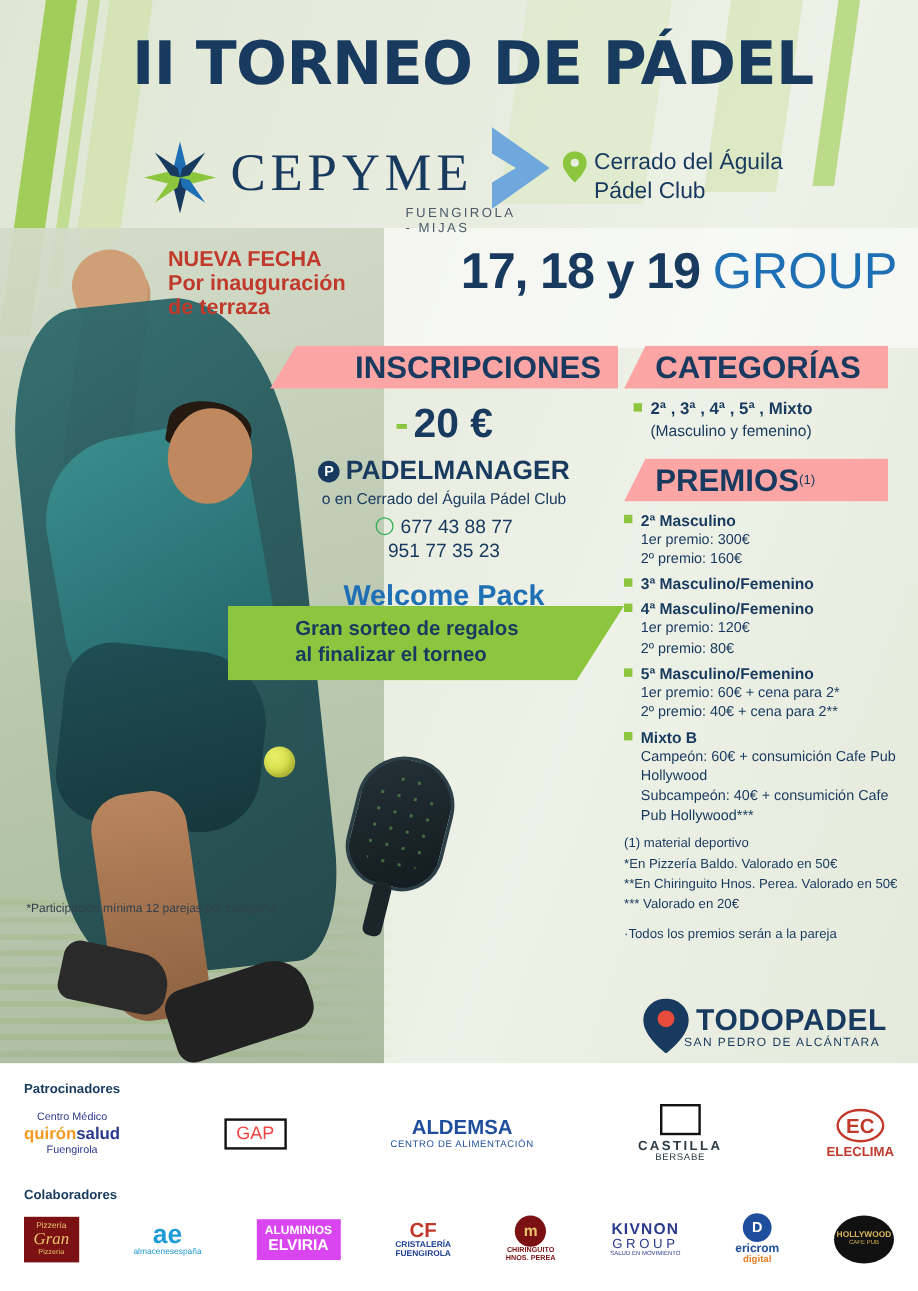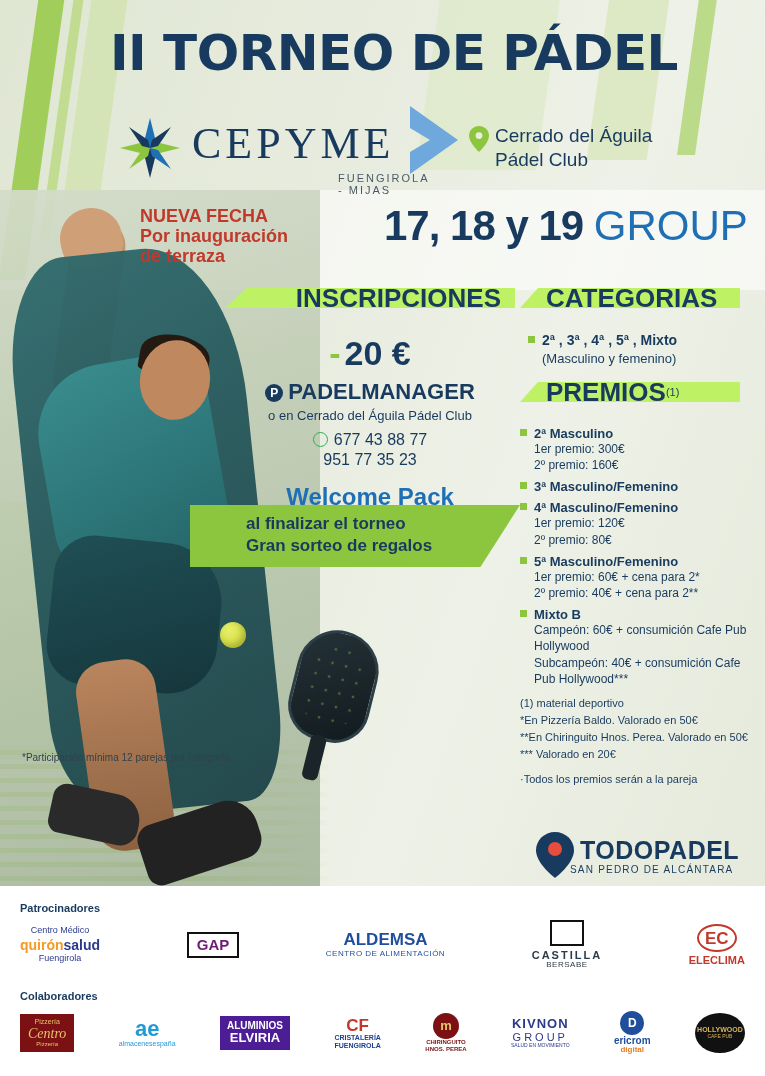--- a/index.html
+++ b/index.html
@@ -182,22 +182,22 @@
   }
   .bigdate {
     position:absolute; left: 322px; top: 4px;
     color:#173a5e; font-size: 42px; font-weight: 700; letter-spacing: -1px;
     white-space: nowrap;
   }
   .bigdate .junio { color:#1f6fb5; font-weight: 400; letter-spacing: 0; }
 
   
   .hdr {
-    position:absolute; height: 20px;
-    background: #bef264;
+    position:absolute; height: 36px;
+    background: #fca5a5;
     color:#173a5e; font-size: 26px; font-weight: 700;
     display:flex; align-items:center; justify-content:flex-end;
     padding-right: 14px;
   }
   .hdr.ins { left: 225px; top: 288px; width: 290px;
     clip-path: polygon(22px 0, 100% 0, 100% 100%, 0 100%); }
   .hdr.cat { left: 520px; top: 288px; width: 220px;
     clip-path: polygon(18px 0, 100% 0, 100% 100%, 0 100%);
     justify-content:flex-start; padding-left: 26px; }
   .hdr.pre { left: 520px; top: 382px; width: 220px;
@@ -265,21 +265,21 @@
     position:absolute; left:0; top: 886px; width: 765px; height: 190px;
     background:#ffffff;
   }
   .foot-label { position:absolute; font-size: 11px; color:#173a5e; font-weight:700; }
   .row { position:absolute; display:flex; align-items:center; justify-content:space-between; width: 725px; left: 20px;}
   .logo {
     height: 46px; display:flex; align-items:center; justify-content:center;
     font-size: 10px; color:#2d3b46; text-align:center; line-height:1.1;
     flex: 0 0 auto;
   }
-  .logo-box { border: 2px solid #111; padding: 3px 8px; font-weight:700; font-size: 15px; color:#701a75; }
+  .logo-box { border: 2px solid #111; padding: 3px 8px; font-weight:400; font-size: 15px; color:#ef4444; }
   .quiron .q1 { color:#2b3a8c; font-weight:700; font-size: 14px; }
   .quiron .q2 { color:#f59a23; font-weight:700; font-size: 14px; }
 
   .small-cap { font-size: 8px; letter-spacing: .5px; }
 </style>
 </head>
 <body>
 
 <div class="poster">
 
@@ -370,22 +370,22 @@
     </div>
     <div class="phone2">951 77 35 23</div>
     <div class="welcome">Welcome Pack</div>
     <div class="camiseta">
       <span class="sq"></span><span>Camiseta técnica</span>
     </div>
   </div>
 
   <div class="sorteo-box"></div>
   <div class="sorteo-text">
+    <div>Gran sorteo de regalos</div>
     <div>al finalizar el torneo</div>
-    <div>Gran sorteo de regalos</div>
   </div>
 
   <div class="nota-min">*Participación mínima 12 parejas por categoría</div>
 
   <div class="hdr cat">CATEGORÍAS</div>
   <div class="cat-block">
     <div class="cat-line1">
       <span class="sq"></span><span>2ª , 3ª , 4ª , 5ª , Mixto</span>
     </div>
     <div class="cat-line2">(Masculino y  femenino)</div>
@@ -473,32 +473,32 @@
         </div>
       </div>
     </div>
 
     <div class="foot-label" style="left:20px; top:104px;">Colaboradores</div>
 
     <div class="row" style="top:124px;">
       <div class="logo">
         <div style="background:#7b1113;color:#e8c46a;padding:4px 8px;">
           <div style="font-size:7px;">Pizzería</div>
-          <div style="font-size:14px;font-family:'Liberation Serif',serif;font-style:italic;">Centro</div>
+          <div style="font-size:14px;font-family:'Liberation Serif',serif;font-style:italic;">Gran</div>
           <div style="font-size:6px;">Pizzería</div>
         </div>
       </div>
       <div class="logo">
         <div>
           <div style="font-size:22px;font-weight:700;color:#1f9bd6;line-height:1;">ae</div>
           <div style="font-size:7px;color:#1f9bd6;">almacenesespaña</div>
         </div>
       </div>
       <div class="logo">
-        <div style="background:#4c1d95;color:#fff;padding:4px 7px;">
+        <div style="background:#d946ef;color:#fff;padding:4px 7px;">
           <div style="font-size:10px;font-weight:700;">ALUMINIOS</div>
           <div style="font-size:13px;font-weight:700;">ELVIRIA</div>
         </div>
       </div>
       <div class="logo">
         <div>
           <div style="font-size:17px;font-weight:700;color:#c0392b;line-height:1;">CF</div>
           <div style="font-size:7px;color:#1b3f94;font-weight:700;">CRISTALERÍA</div>
           <div style="font-size:7px;color:#1b3f94;font-weight:700;">FUENGIROLA</div>
         </div>

